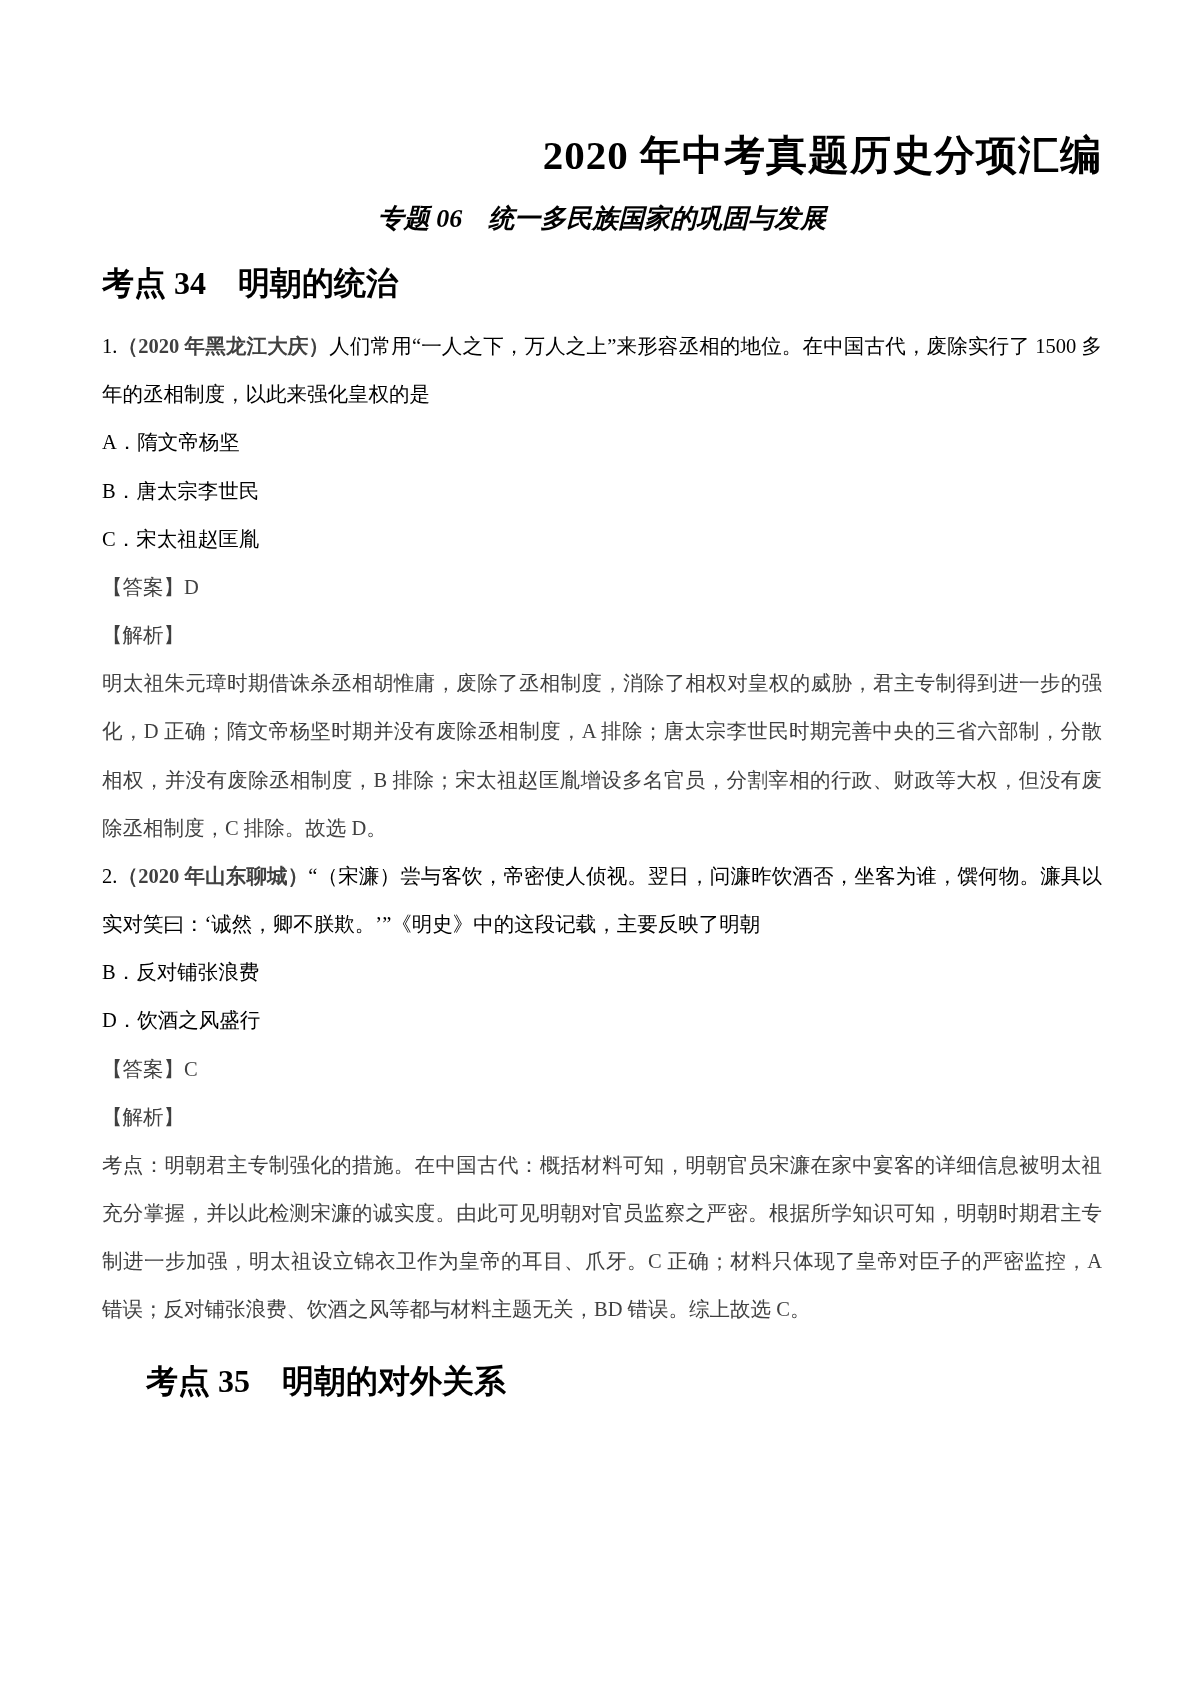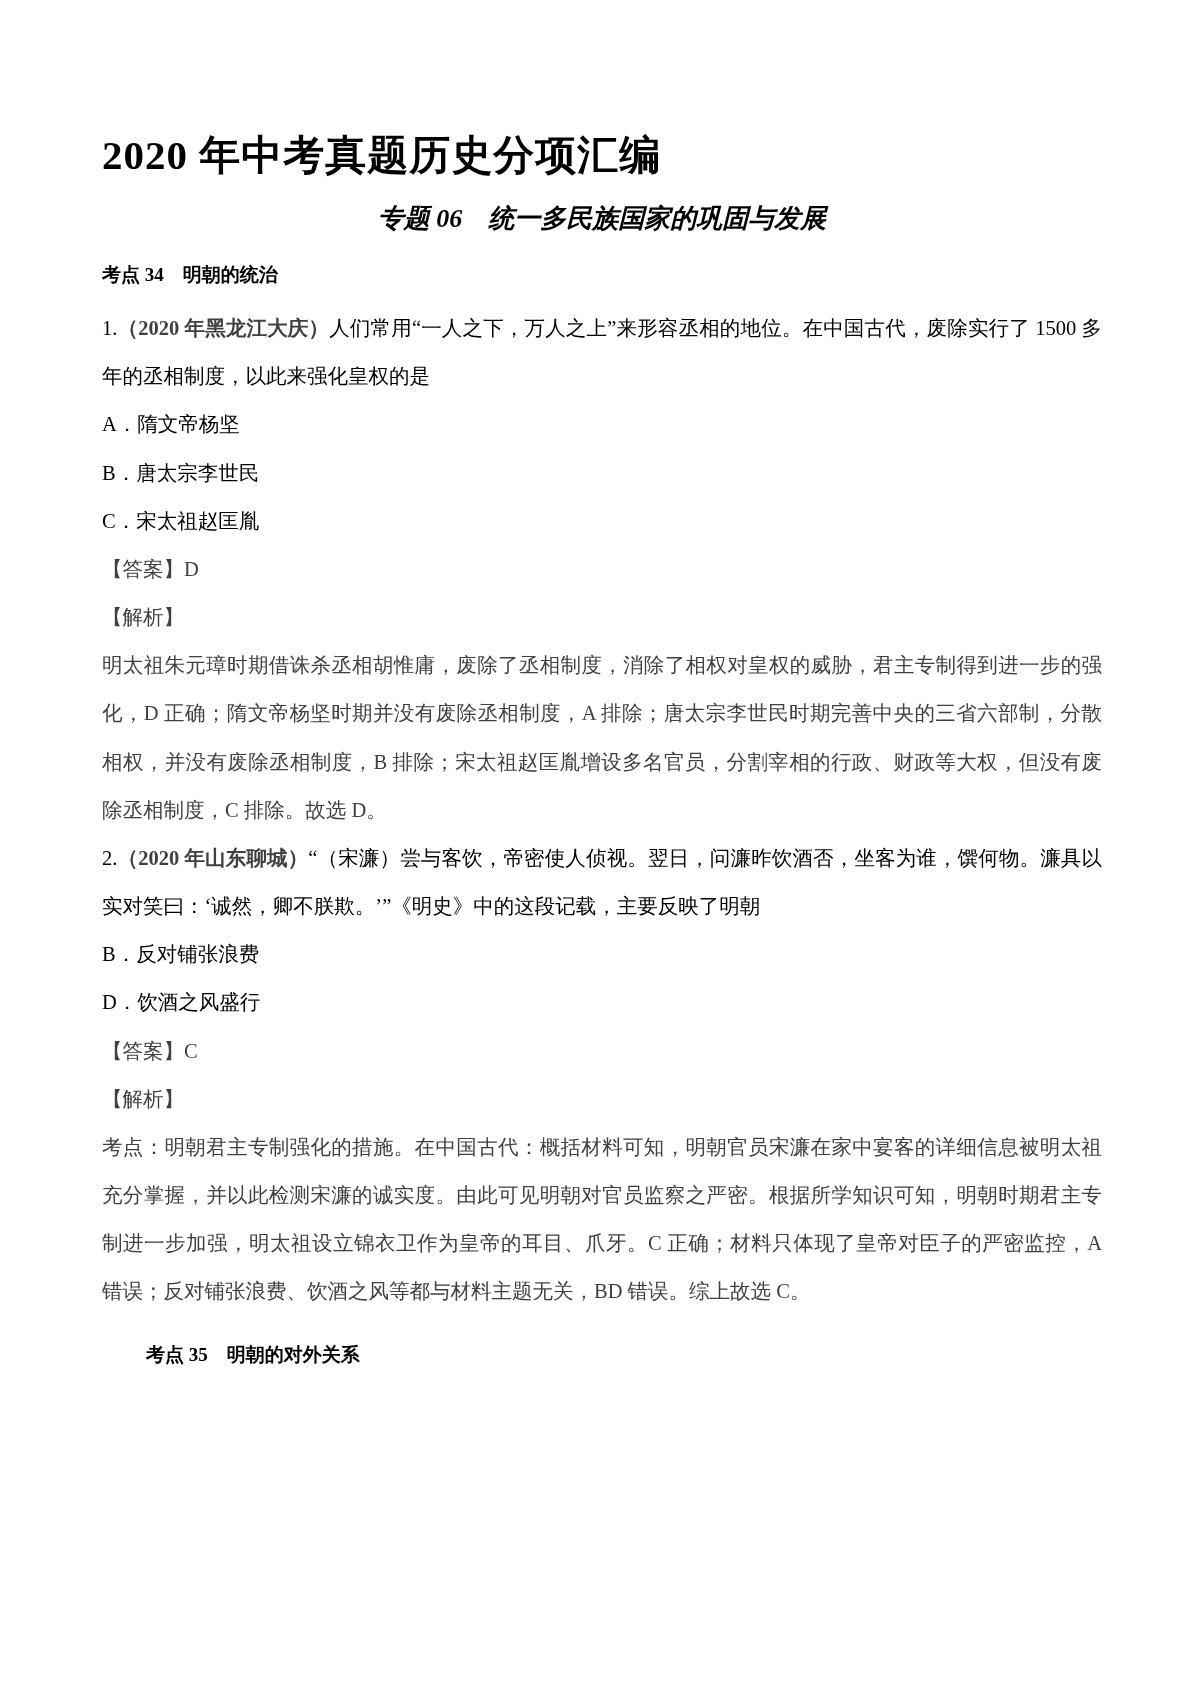--- a/index.html
+++ b/index.html
@@ -17,33 +17,33 @@
   .page {
     box-sizing: border-box;
     width: 1200px;
     height: 1698px;
     padding: 128px 98px 40px 102px;
   }
   .title {
     margin: 0 0 18px 0;
     font-size: 41px;
     font-weight: bold;
-    text-align: left;
+    text-align: right;
     letter-spacing: 1px;
   }
   .subtitle {
     margin: 0 0 26px 0;
     font-size: 26px;
     font-weight: bold;
     text-align: center;
     font-style: italic;
   }
   .heading {
     margin: 14px 0 16px 0;
-    font-size: 19px;
+    font-size: 32px;
     font-weight: bold;
     text-align: left;
   }
   .heading-last {
     margin-top: 26px;
     margin-left: 44px;
   }
   p.body-line {
     margin: 0;
     font-size: 20.5px;

